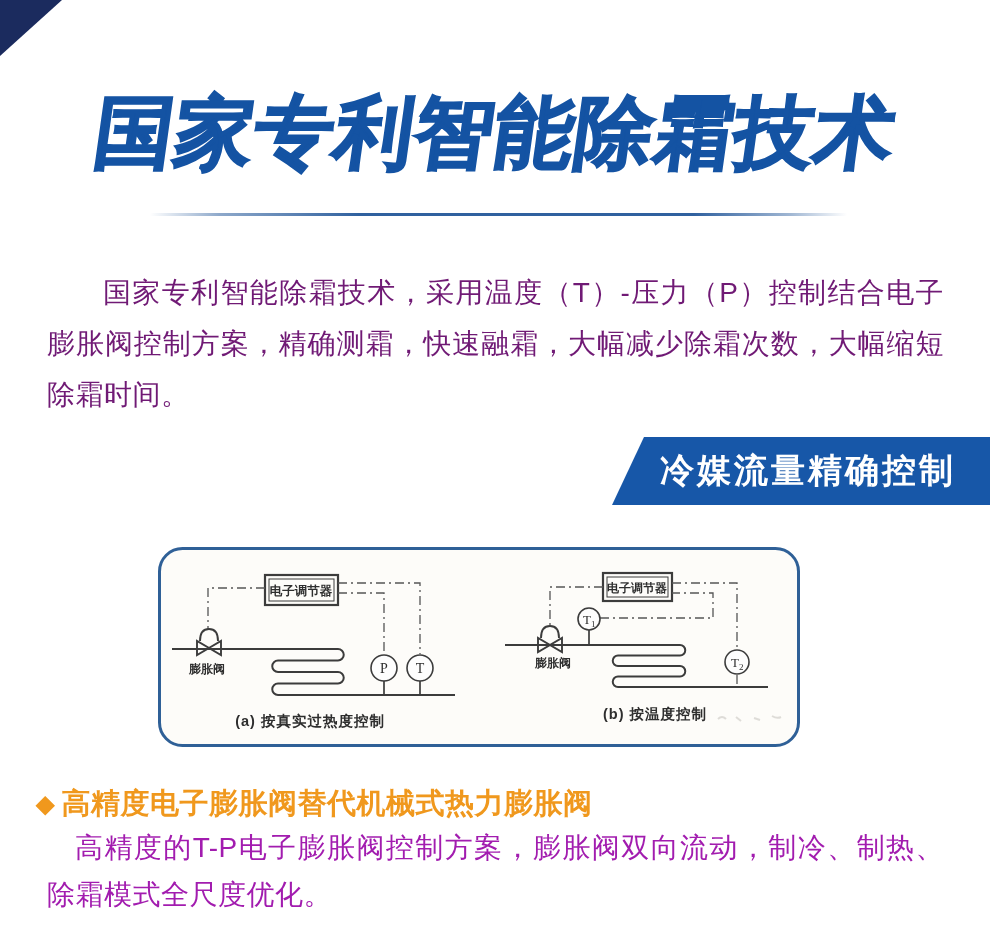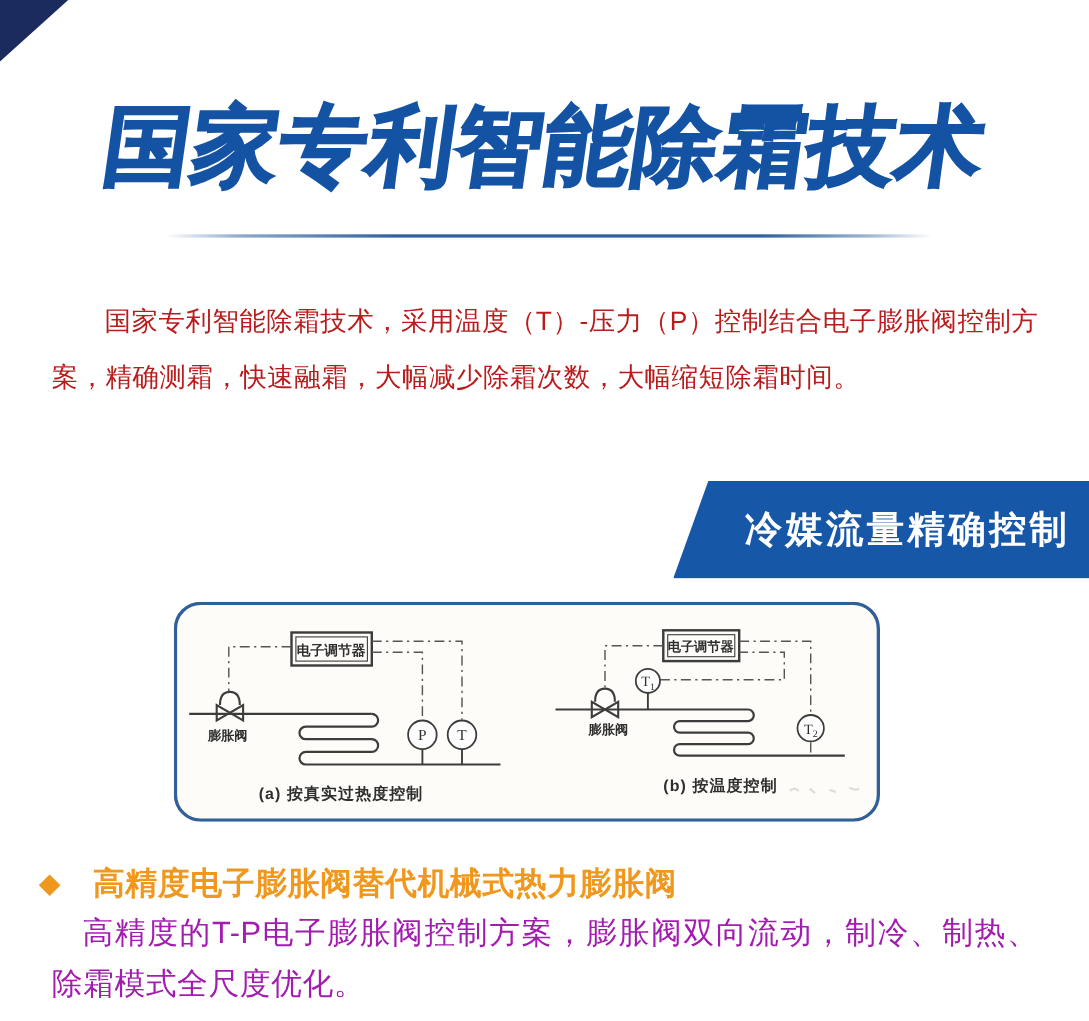--- a/index.html
+++ b/index.html
@@ -28,48 +28,48 @@
   }
   .title-divider{
     position:absolute;top:213px;left:150px;width:697px;height:3px;
     background:linear-gradient(90deg,
       rgba(48,97,159,0) 0%, rgba(48,97,159,.55) 10%,
       #30619f 30%, #30619f 78%,
       rgba(48,97,159,.45) 92%, rgba(48,97,159,0) 100%);
   }
   .intro{
     position:absolute;top:267px;left:47px;width:897px;
-    font-size:24px;line-height:51px;color:#b91c1c;
+    font-size:28px;line-height:51px;color:#701a75;
     text-align:justify;text-indent:2em;
     letter-spacing:.5px;
   }
   
   .ribbon{
-    position:absolute;top:437px;right:0;width:378px;height:89px;
+    position:absolute;top:437px;right:0;width:378px;height:68px;
     background:#1757a8;
     clip-path:polygon(32px 0,100% 0,100% 100%,0 100%);
-    display:flex;align-items:center;justify-content:center;
+    display:flex;align-items:center;
   }
   .ribbon-label{
     color:#ffffff;font-size:34px;font-weight:bold;letter-spacing:3px;
     padding-left:48px;white-space:nowrap;
   }
   
   .diagram-card{
     position:absolute;top:547px;left:158px;width:568px;height:200px;
   }
   .diagram-card svg{display:block;}
   
   .feature-heading-row{
     position:absolute;top:784px;left:36px;width:920px;
     display:flex;align-items:center;gap:7px;
     color:#f0981d;font-weight:bold;
   }
   .feature-bullet{font-size:24px;line-height:1;}
-  .feature-heading{font-size:29px;letter-spacing:.5px;white-space:nowrap;margin-left:23px;}
+  .feature-heading{font-size:29px;letter-spacing:.5px;white-space:nowrap;}
   .feature-body{
     position:absolute;top:824px;left:47px;width:897px;
     font-size:28px;line-height:47px;color:#a21caf;
     text-align:justify;text-indent:1em;letter-spacing:.5px;
   }
 </style>
 </head>
 <body>
 
 <div class="corner-accent"></div>

